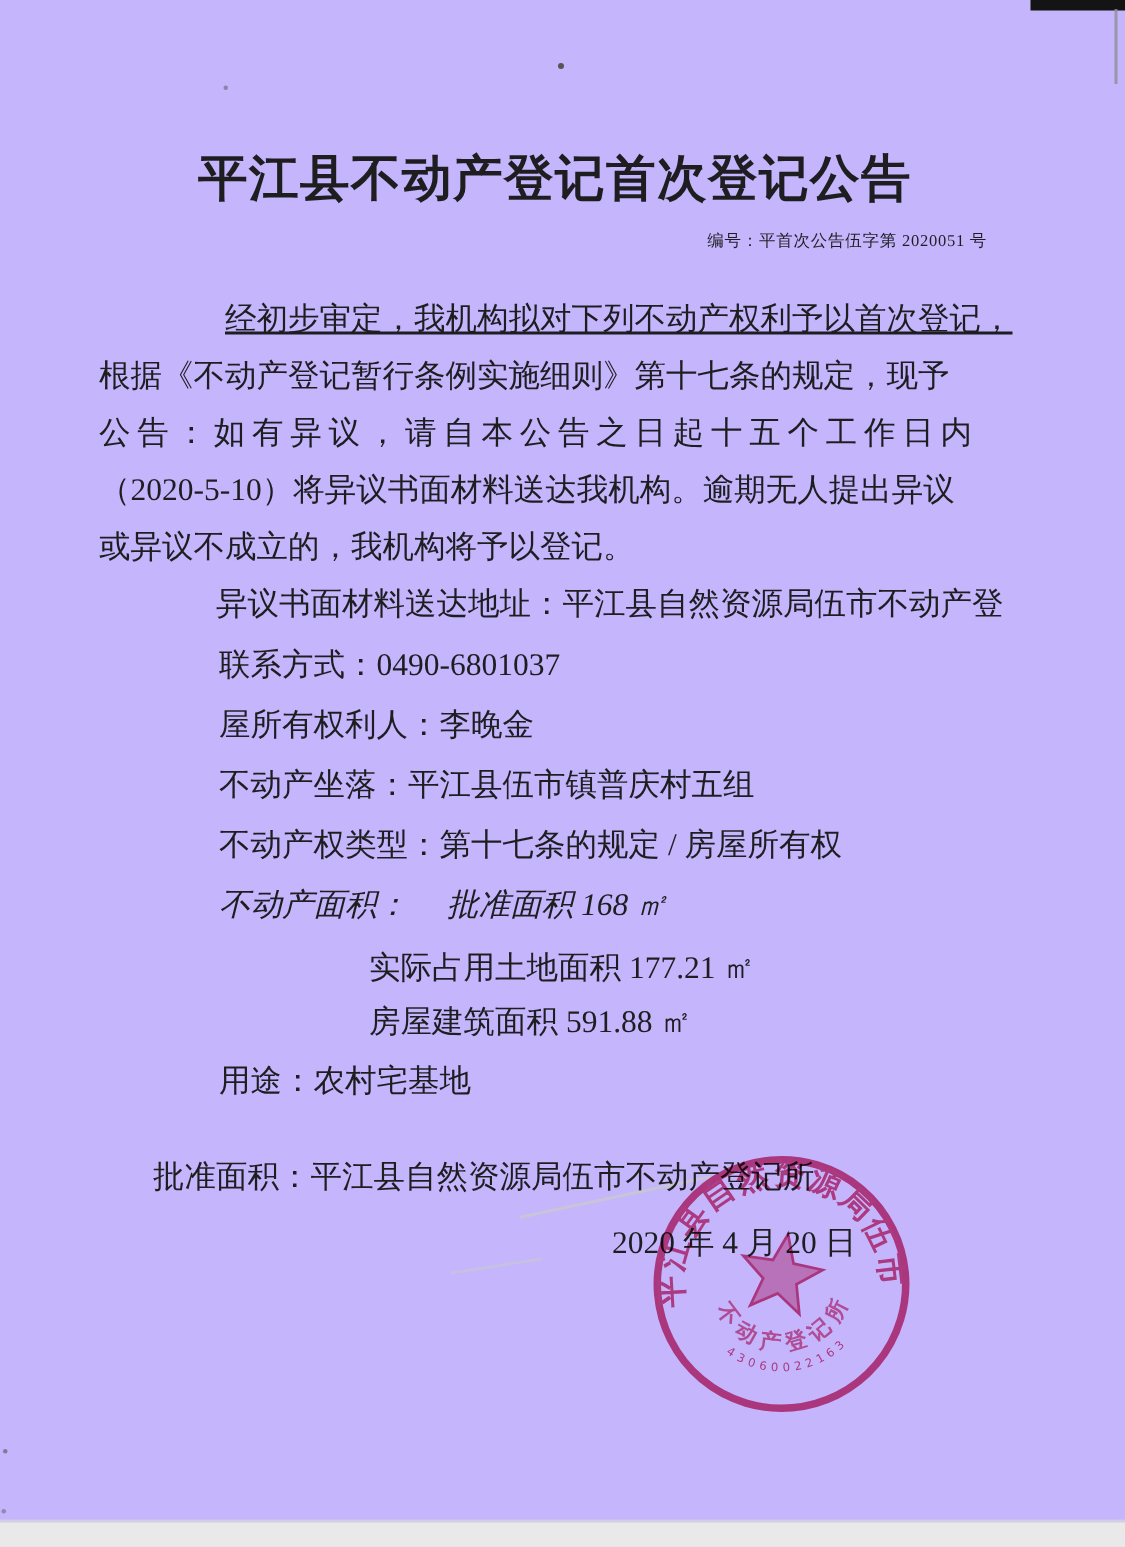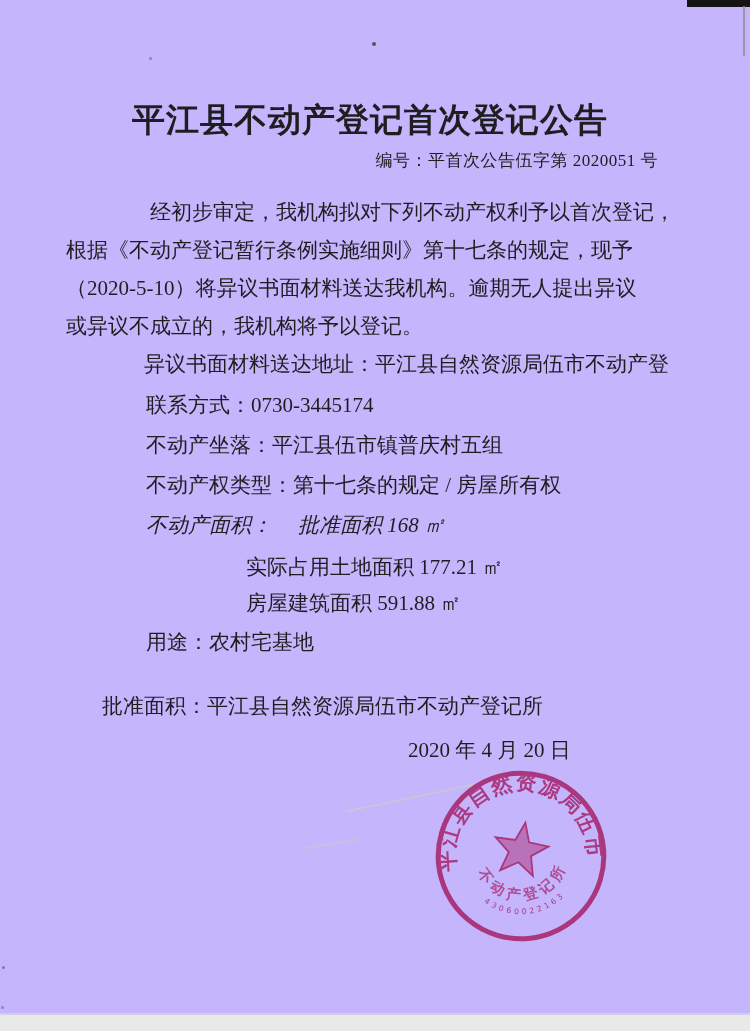--- a/index.html
+++ b/index.html
@@ -27,27 +27,27 @@
   .sc1{left:345px;top:797px;width:130px;transform:rotate(-12deg);}
   .sc2{left:300px;top:843px;width:62px;transform:rotate(-9deg);opacity:.55;}
 
   .content{position:absolute;left:66px;top:100px;width:592px;}
   .title{
     font-size:33px;font-weight:700;letter-spacing:1px;
     text-align:center;line-height:40px;position:relative;left:8px;
     white-space:nowrap;
   }
   .doc-number{
-    text-align:right;font-size:17px;line-height:24px;margin-top:9px;
+    text-align:right;font-size:11px;line-height:24px;margin-top:9px;
     letter-spacing:.5px;white-space:nowrap;
   }
   .body-text{font-size:21px;}
   .intro{margin-top:20px;line-height:38px;}
   .line{white-space:nowrap;}
-  .indent{padding-left:84px;}
+  .indent{padding-left:84px;text-decoration:underline;}
   .indent-sm{padding-left:78px;text-align:center;}
   .spread{letter-spacing:4.5px;}
   .details{margin-top:2px;line-height:40px;padding-left:80px;}
   .area-row{display:flex;font-style:italic;}
   .area-label{white-space:nowrap;}
   .area-val{margin-left:26px;white-space:nowrap;}
   .area-sub{margin-top:4px;line-height:36px;padding-left:180px;}
   .usage{line-height:38px;padding-left:80px;margin-top:2px;}
   .issuer{margin-top:28px;line-height:34px;padding-left:36px;white-space:nowrap;}
   .date-line{margin-top:12px;line-height:30px;padding-left:342px;white-space:nowrap;}
@@ -83,27 +83,29 @@
 
   <div class="content">
 
     <div class="title">平江县不动产登记首次登记公告</div>
 
     <div class="doc-number">编号：平首次公告伍字第 2020051 号</div>
 
     <div class="intro body-text">
       <div class="line indent">经初步审定，我机构拟对下列不动产权利予以首次登记，</div>
       <div class="line">根据《不动产登记暂行条例实施细则》第十七条的规定，现予</div>
+      <div class="line spread">公告：如有异议，请自本公告之日起十五个工作日内</div>
       <div class="line">（2020-5-10）将异议书面材料送达我机构。逾期无人提出异议</div>
       <div class="line">或异议不成立的，我机构将予以登记。</div>
       <div class="line indent-sm">异议书面材料送达地址：平江县自然资源局伍市不动产登</div>
     </div>
 
     <div class="details body-text">
-      <div class="line">联系方式：0730-3445174</div>
+      <div class="line">联系方式：0490-6801037</div>
+      <div class="line">屋所有权利人：李晚金</div>
       <div class="line">不动产坐落：平江县伍市镇普庆村五组</div>
       <div class="line">不动产权类型：第十七条的规定 / 房屋所有权</div>
       <div class="area-row">
         <span class="area-label">不动产面积：</span>
         <span class="area-val">批准面积 168 ㎡</span>
       </div>
     </div>
 
     <div class="area-sub body-text">
       <div class="line">实际占用土地面积 177.21 ㎡</div>

